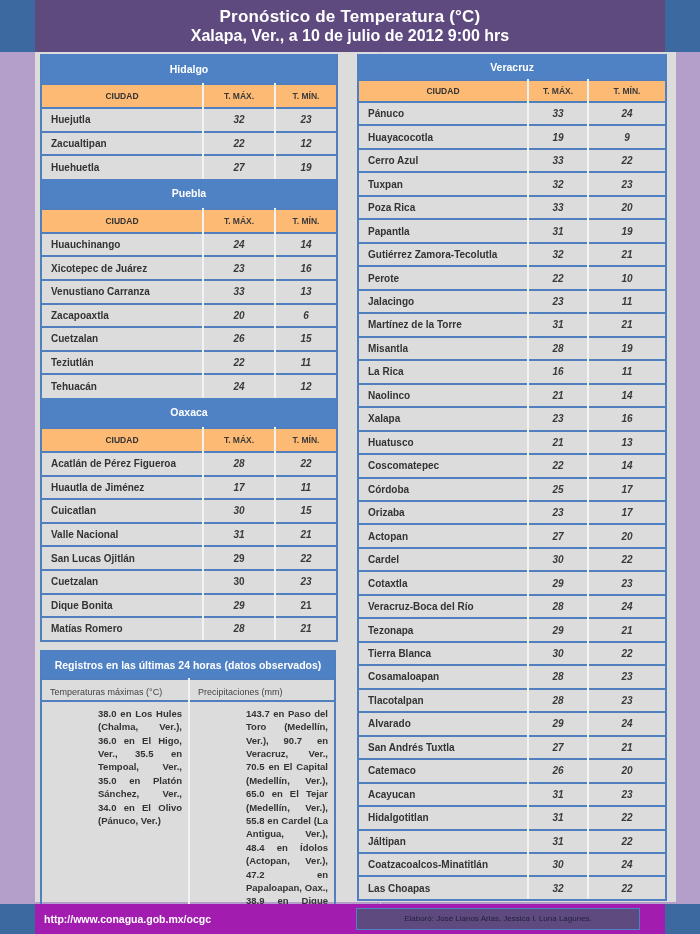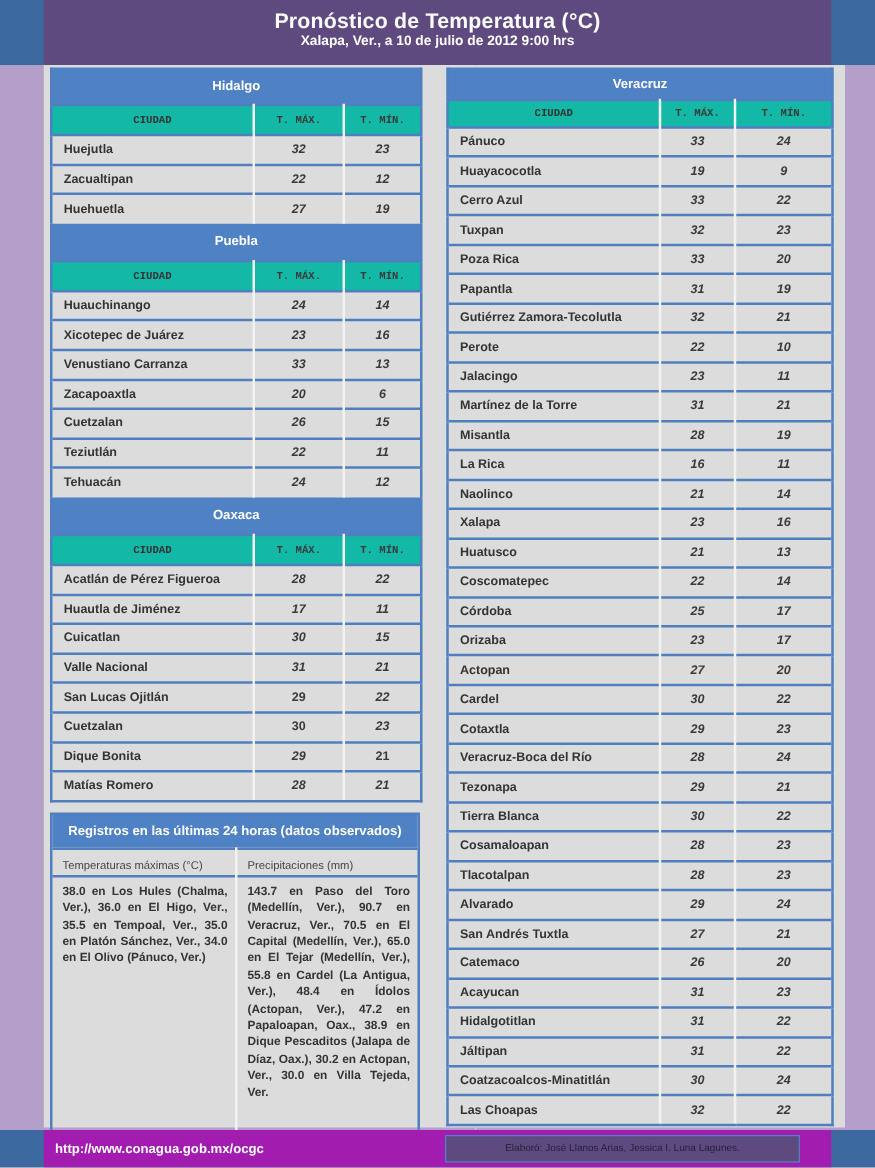--- a/index.html
+++ b/index.html
@@ -9,21 +9,21 @@
     background: #b39fc9;
     font-family: "Liberation Sans", "DejaVu Sans", sans-serif;
     color: #2b2b2b;
   }
   .edge-strip-top { position: absolute; left: 0; top: 0; width: 700px; height: 52px; background: #3c6aa0; }
   .header {
     position: absolute; left: 35px; top: 0; width: 630px; height: 52px;
     background: #5f4a80; color: #fff; text-align: center;
   }
   .header .title { font-size: 17px; font-weight: bold; padding-top: 7px; letter-spacing: 0.2px; }
-  .header .subtitle { font-size: 11px; font-weight: bold; margin-top: 0; }
+  .header .subtitle { font-size: 16px; font-weight: bold; margin-top: 0; }
 
   .panel {
     position: absolute; left: 35px; top: 52px; width: 641px; height: 850px;
     background: #dcdcdc;
   }
   .panel-divider { position: absolute; left: 345px; top: 0; width: 1px; height: 852px; background: #cfcfcf; }
 
   .col-left { position: absolute; left: 5px; top: 2px; width: 296px; }
   .col-right { position: absolute; left: 322px; top: 2px; width: 308px; }
 
@@ -31,21 +31,21 @@
   table.tt td, table.tt th {
     border-top: 2px solid #4f7fbf;
     font-size: 10px;
   }
   .tt .section-head th {
     background: #4f82c4; color: #fff; font-weight: bold; font-size: 10.5px;
     height: 30px; text-align: center; border: 0;
     border-left: 2px solid #4f7fbf; border-right: 2px solid #4f7fbf;
   }
   .tt .col-head td {
-    background: #14b8a6; font-size: 8.5px; color: #333; text-align: center; height: 24px; font-family: Liberation Mono, monospace;
+    background: #fdba74; font-size: 8.5px; color: #333; text-align: center; height: 24px;
   }
   .tt .row td { height: 23.6px; background: #dcdcdc; }
   .col-right .tt .row td { height: 23.48px; }
   .col-right .tt .col-head td { height: 22px; }
   .col-right .tt .section-head th { height: 26px; }
   .tt td { border-left: 0; border-right: 0; }
   .tt td.c-city { padding-left: 9px; font-weight: bold; color: #333; text-align: left;
                   border-left: 2px solid #4f7fbf; border-right: 2px solid #f2f2f2; }
   .tt td.c-max { text-align: center; font-style: italic; font-weight: bold; color: #3a3a3a;
                  border-right: 2px solid #f2f2f2; }
@@ -64,21 +64,21 @@
   .obs-cols { display: flex; }
   .obs-col { width: 50%; }
   .obs-col.left { border-right: 2px solid #f2f2f2; width: 148px; }
   .obs-col.right { width: 144px; }
   .obs-col .obs-head {
     font-size: 9px; color: #444; height: 24px; line-height: 24px; padding-left: 8px;
     border-top: 2px solid #4f7fbf; border-bottom: 2px solid #4f7fbf;
   }
   .obs-col .obs-body {
     font-size: 9.5px; font-weight: bold; color: #333; line-height: 13.4px;
-    padding: 5px 6px 10px 8px; text-align: justify; height: 210px;
+    padding: 5px 6px 10px 8px; text-align: justify; height: 210px; margin-left: 48px;
   }
 
   .edge-strip-bottom { position: absolute; left: 0; top: 904px; width: 700px; height: 30px; background: #3c6aa0; }
   .footer {
     position: absolute; left: 35px; top: 904px; width: 630px; height: 30px; background: #a21caf;
   }
   .footer .url {
     position: absolute; left: 9px; top: 9px; color: #fff; font-size: 10.5px; font-weight: bold;
   }
   .footer .credit {

